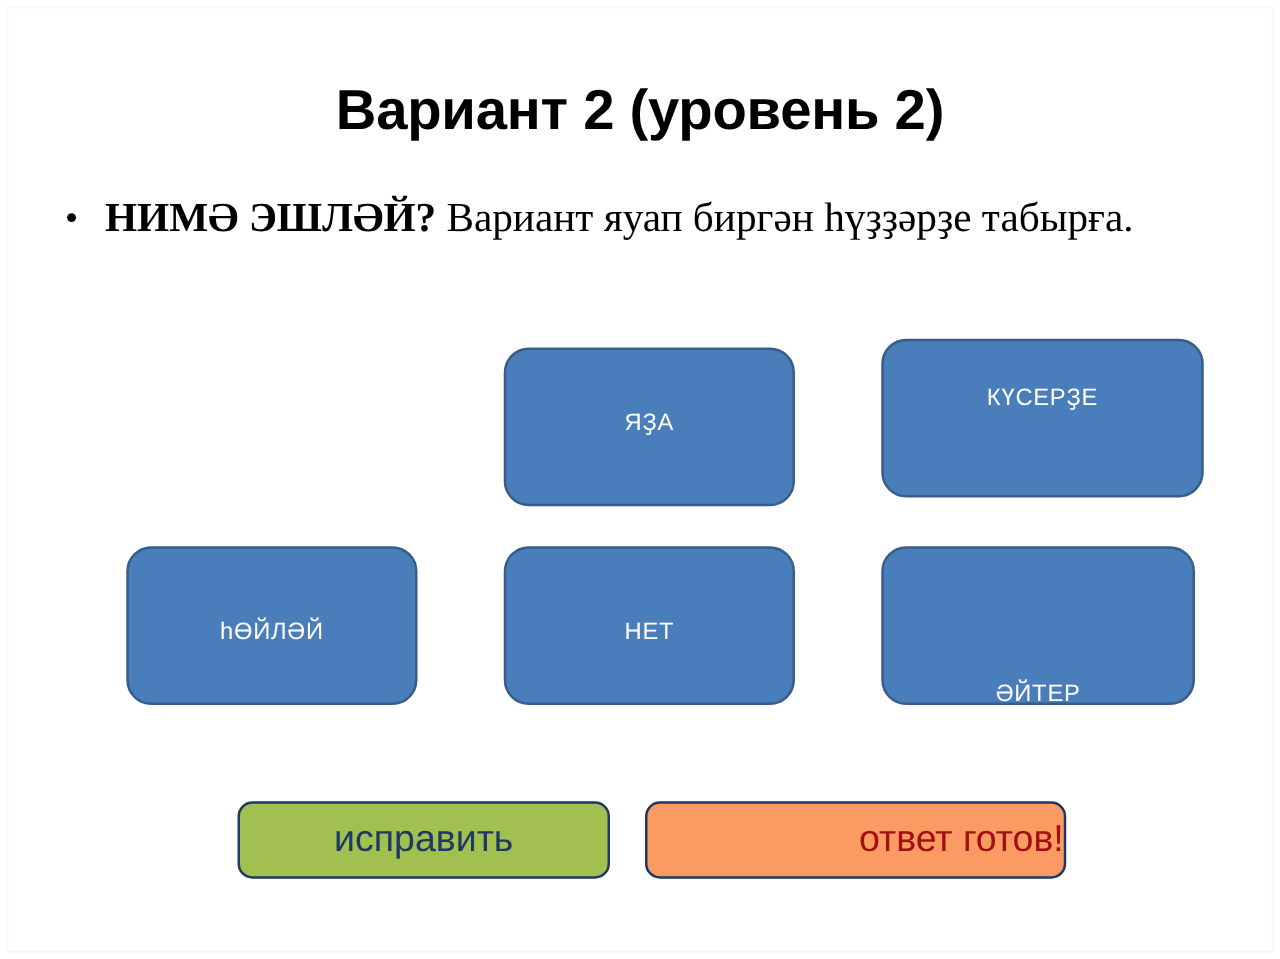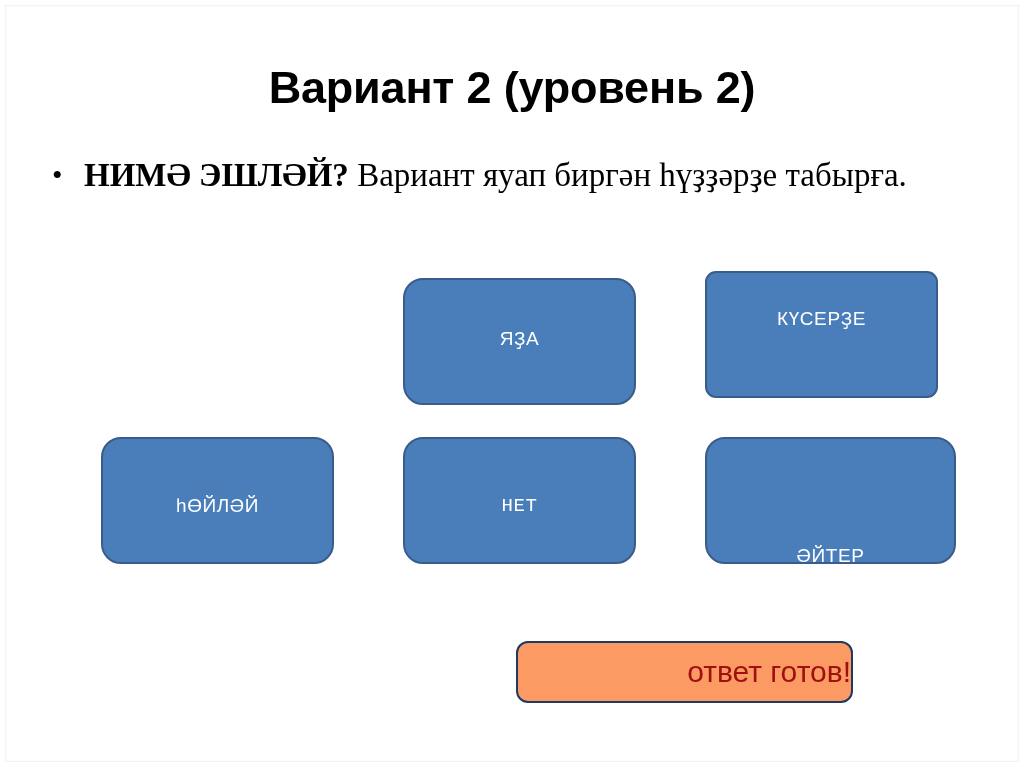--- a/index.html
+++ b/index.html
@@ -108,28 +108,28 @@
     display: block;
     width: 100%;
     text-align: center;
   }
 
   
   #box-0 { left: 101px; top: 278px; width: 233px; height: 127px; align-items: center; }
   #box-0 .answer-label { transform: translateY(-3px); }
   #box-1 { left: 403px; top: 278px; width: 233px; height: 127px; align-items: center; }
   #box-1 .answer-label { transform: translateY(-3px); }
-  #box-2 { left: 705px; top: 271px; width: 233px; height: 127px; align-items: center; border-radius: 11px; }
+  #box-2 { left: 705px; top: 271px; width: 258px; height: 127px; align-items: center; }
   #box-2 .answer-label { transform: translateY(-16px); }
 
   
   #box-3 { left: 101px; top: 437px; width: 233px; height: 127px; align-items: center; }
   #box-3 .answer-label { transform: translateY(5px); }
   #box-4 { left: 403px; top: 437px; width: 233px; height: 127px; align-items: center; }
-  #box-4 .answer-label { transform: translateY(5px); font-family: Liberation Mono, monospace; }
+  #box-4 .answer-label { transform: translateY(5px); }
   #box-5 { left: 705px; top: 437px; width: 251px; height: 127px; align-items: flex-end; }
   #box-5 .answer-label { transform: translateY(5px); }
 
   
   .action-button {
     position: absolute;
     box-sizing: border-box;
     border: 2px solid #1F3864;
     border-radius: 12px;
     display: flex;
@@ -191,18 +191,21 @@
     <div class="answer-box" id="box-4">
       <span class="answer-label">НЕТ</span>
     </div>
 
     <div class="answer-box" id="box-5">
       <span class="answer-label">ӘЙТЕР</span>
     </div>
 
   </div>
 
+  <div class="action-button" id="button-fix">
+    <span>исправить</span>
+  </div>
 
   <div class="action-button" id="button-ready">
     <span>ответ готов!</span>
   </div>
 
 </div>
 
 </body></html>

